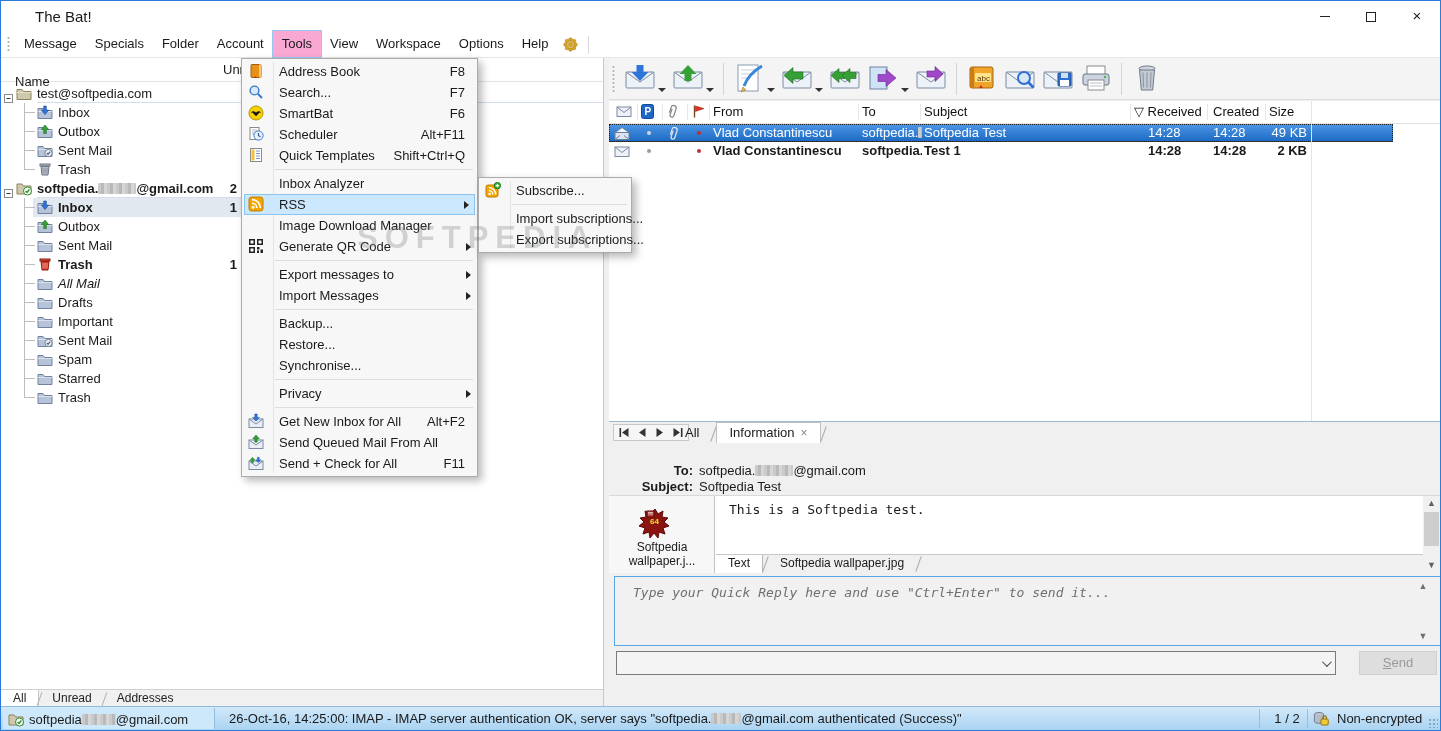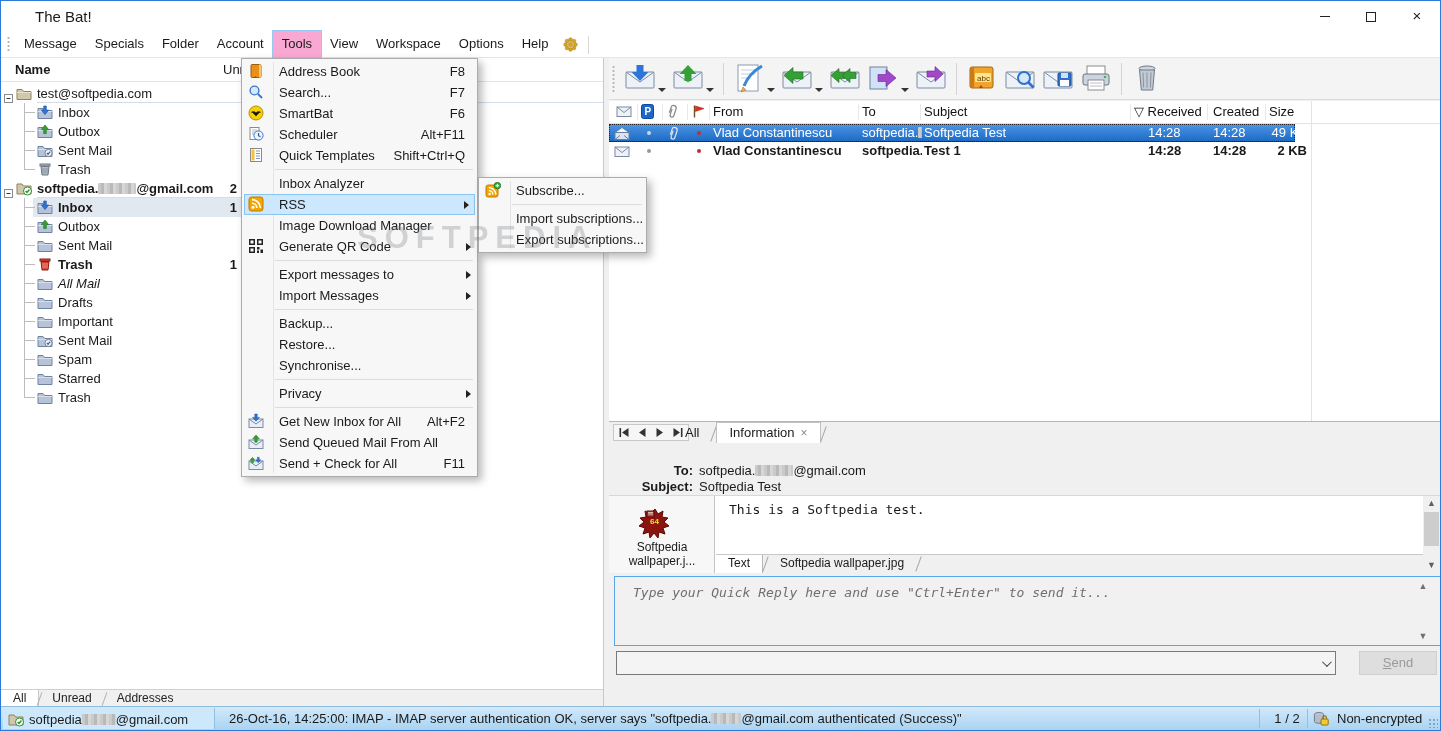--- a/index.html
+++ b/index.html
@@ -22,21 +22,21 @@
   #menubar { position:absolute; left:0; top:30px; width:100%; height:27px; background:#fff; border-bottom:1px solid #e6e6e6; }
   #menubar .grip { position:absolute; left:6px; top:5px; bottom:5px; width:3px;
      background-image:radial-gradient(circle,#b5b5b5 1px,transparent 1.2px); background-size:3px 4px; }
   .menubar-item { position:relative; display:inline-block; margin-left:0; padding:0 9px; height:26px; line-height:26px; }
   .menubar-item:first-of-type { margin-left:14px; }
   .menubar-item.active { background:#f9a8d4; outline:1px solid #98c8f0; }
   #menubar .mb-sep { display:inline-block; width:1px; height:18px; background:#d8d8d8; vertical-align:middle; margin-left:4px; }
   
   #leftpane { position:absolute; left:0; top:57px; width:603px; bottom:24px; background:#fff; border-right:1px solid #c9c9c9; }
   #tree-header { position:relative; height:24px; border-bottom:1px solid #e4e4e4; }
-  #tree-header .h-name { position:absolute; left:14px; top:4px;font-weight:bold; }
+  #tree-header .h-name { position:absolute; left:14px; top:16px; }
   #tree-header .h-unread { position:absolute; left:222px; top:4px; }
   .trow { position:absolute; left:0; width:100%; height:19px; line-height:19px; }
   .trow .expandbox { position:absolute; left:3px; top:5px; }
   .trow .ticon { position:absolute; top:1px; }
   .trow .tlabel { position:absolute; top:0; white-space:nowrap; }
   .trow .tcount { position:absolute; left:200px; width:36px; text-align:right; top:0; font-weight:bold; }
   .trow.bold .tlabel { font-weight:bold; }
   .trow .selbg { position:absolute; left:32px; right:8px; top:0; bottom:0; background:#e2e8f0; }
   .vline { position:absolute; left:23px; top:0; bottom:0; width:1px; background:#bdbdbd; }
   .vline.half { bottom:auto; height:10px; }
@@ -56,21 +56,21 @@
   .tbtn:first-of-type { margin-left:12px; }
   .tbtn .caret { display:inline-block; vertical-align:middle; margin-left:2px; width:0; height:0;
      border-left:4px solid transparent; border-right:4px solid transparent; border-top:4px solid #333; }
   .tb-sep { display:inline-block; vertical-align:top; width:1px; height:32px; background:#d4d4d4; margin:5px 6px 0 6px; }
   
   #msglist { position:absolute; left:0; top:43px; right:0; height:320px; background:#fff; }
   #list-header { position:relative; height:23px; border-bottom:1px solid #e2e2e2; background:#fff; }
   .lh-icon { position:absolute; top:3px; }
   .lh-text { position:absolute; top:3px; color:#111; }
   .lh-sep { position:absolute; top:3px; bottom:3px; width:1px; background:#e8e8e8; }
-  .mrow { position:relative; height:18px; line-height:18px; width:686px; }
+  .mrow { position:relative; height:18px; line-height:18px; width:784px; }
   .mrow.selected { background:linear-gradient(#4e96e6,#1d6bc4); color:#fff;
      outline:1px dotted #222; outline-offset:-1px; border-bottom:1px solid #7a2020; }
   .mrow.bold { font-weight:bold; }
   .mrow .mc { position:absolute; top:0; white-space:nowrap; overflow:hidden; }
   .mc.c-from { left:104px; width:145px; } .mc.c-to { left:253px; width:60px; }
   .mc.c-subj { left:315px; width:205px; } .mc.c-recv { left:539px; } .mc.c-created { left:604px; }
   .mc.c-size { left:560px; width:138px; text-align:right; }
   .mrow .micon { position:absolute; top:2px; }
   .dot { position:absolute; top:7px; width:4px; height:4px; border-radius:50%; }
   .list-vline { position:absolute; left:702px; top:0; bottom:0; width:1px; background:#e4e4e4; }
@@ -121,21 +121,21 @@
   .sb-sep { position:absolute; top:2px; bottom:2px; width:1px; background:#93c0e0; }
   #sb-count { position:absolute; left:1266px; width:40px; top:1px; text-align:center; line-height:21px; }
   #sb-enc { position:absolute; left:1312px; top:1px; line-height:21px; }
   #sb-enc .ticon { position:absolute; left:0; top:3px; }
   #sb-enc .txt { margin-left:24px; }
   #sb-grip { position:absolute; right:2px; bottom:2px; width:10px; height:10px;
      background-image:radial-gradient(circle,#7aa8cc 1.2px,transparent 1.4px); background-size:4px 4px; }
   
   .menu { position:absolute; background:#f7f7f7; border:1px solid #ababab; box-shadow:4px 4px 8px rgba(0,0,0,.28); z-index:50; padding:2px 0; }
   #tools-menu { left:240px; top:57px; width:237px; }
-  #rss-menu { left:477px; top:176px; width:169px; }
+  #rss-menu { left:477px; top:176px; width:154px; }
   .menu .gutterline { position:absolute; left:31px; top:3px; bottom:3px; width:1px; background:#e4e4e4; }
   .mi { position:relative; height:21px; line-height:21px; }
   .mi .mi-icon { position:absolute; left:6px; top:2px; }
   .mi .mi-label { position:absolute; left:37px; top:0; white-space:nowrap; }
   .mi .mi-short { position:absolute; right:12px; top:0; }
   .mi .mi-sub { position:absolute; right:6px; top:7px; width:0; height:0; border-top:4px solid transparent; border-bottom:4px solid transparent; border-left:5px solid #222; }
   .mi.hl { background:#cce8ff; outline:1px solid #8cc4f0; outline-offset:-1px; margin:0 2px; }
   .mi.hl .mi-icon { left:4px; } .mi.hl .mi-label { left:35px; }
   .msep { height:1px; background:#dcdcdc; margin:3px 4px 3px 33px; }
   

